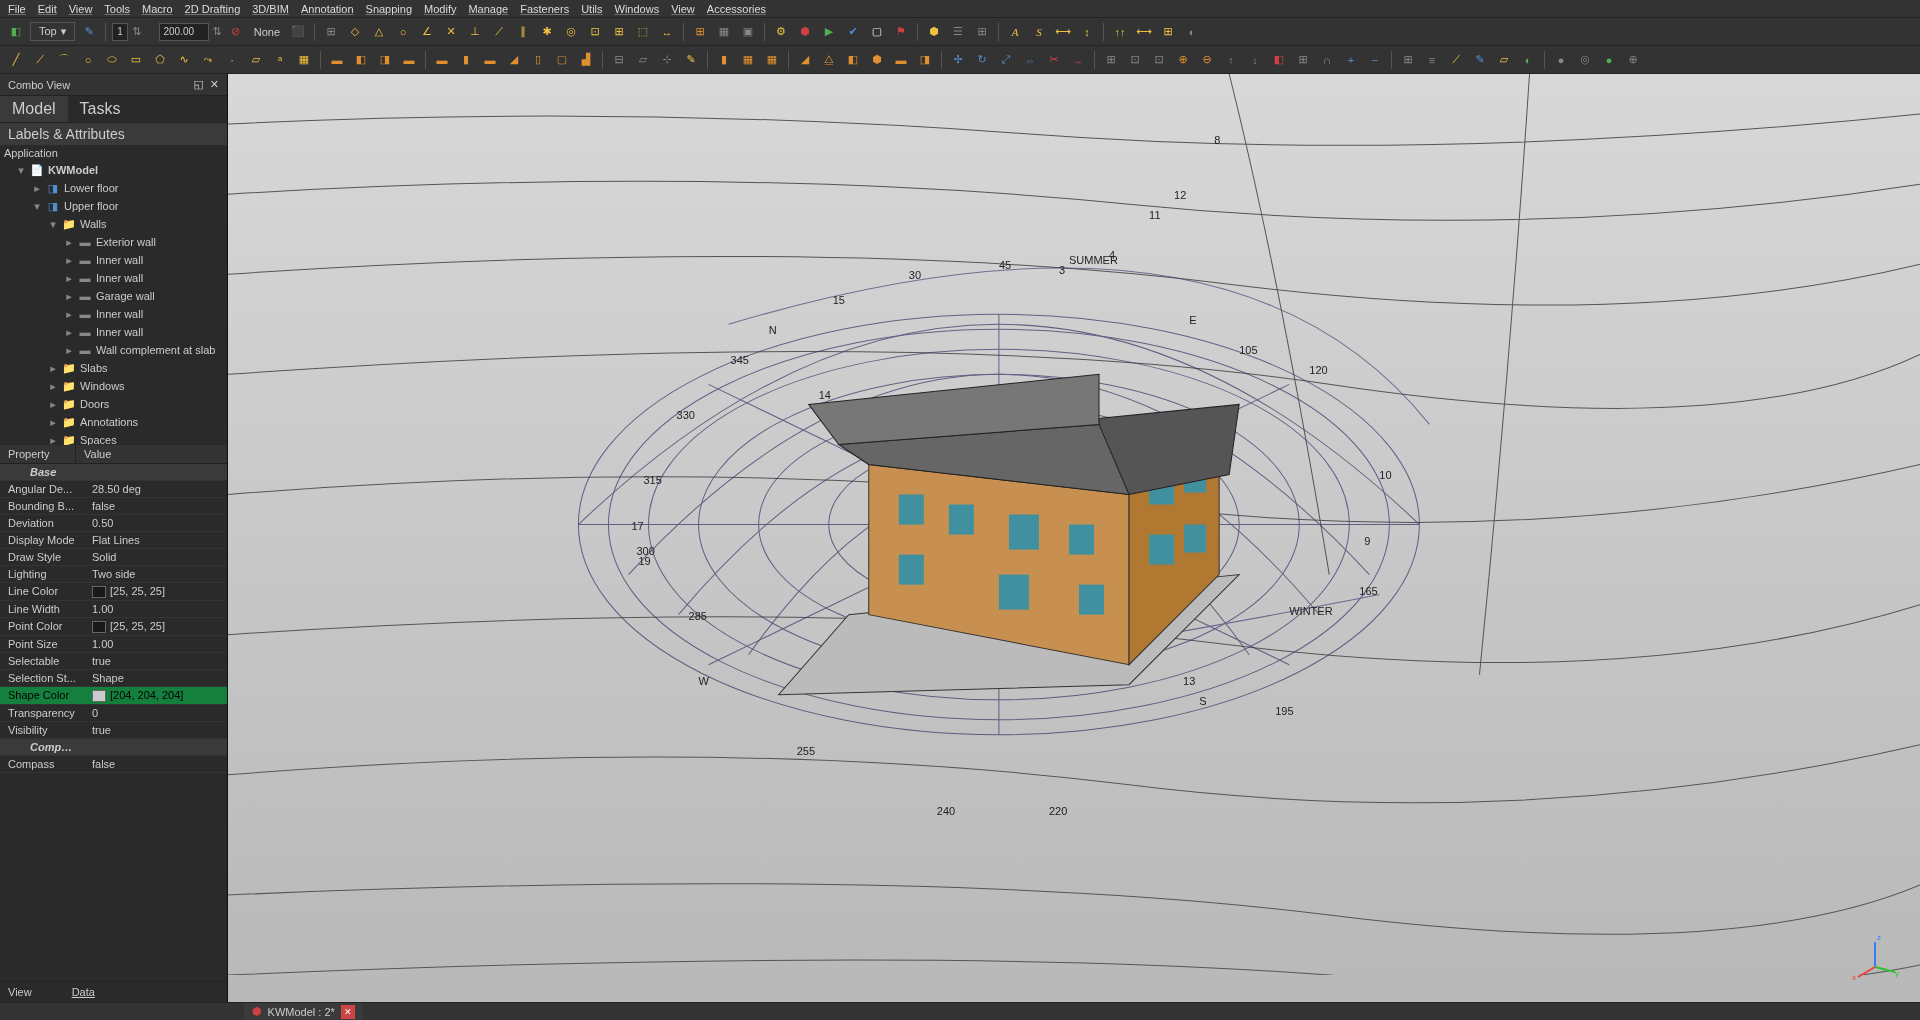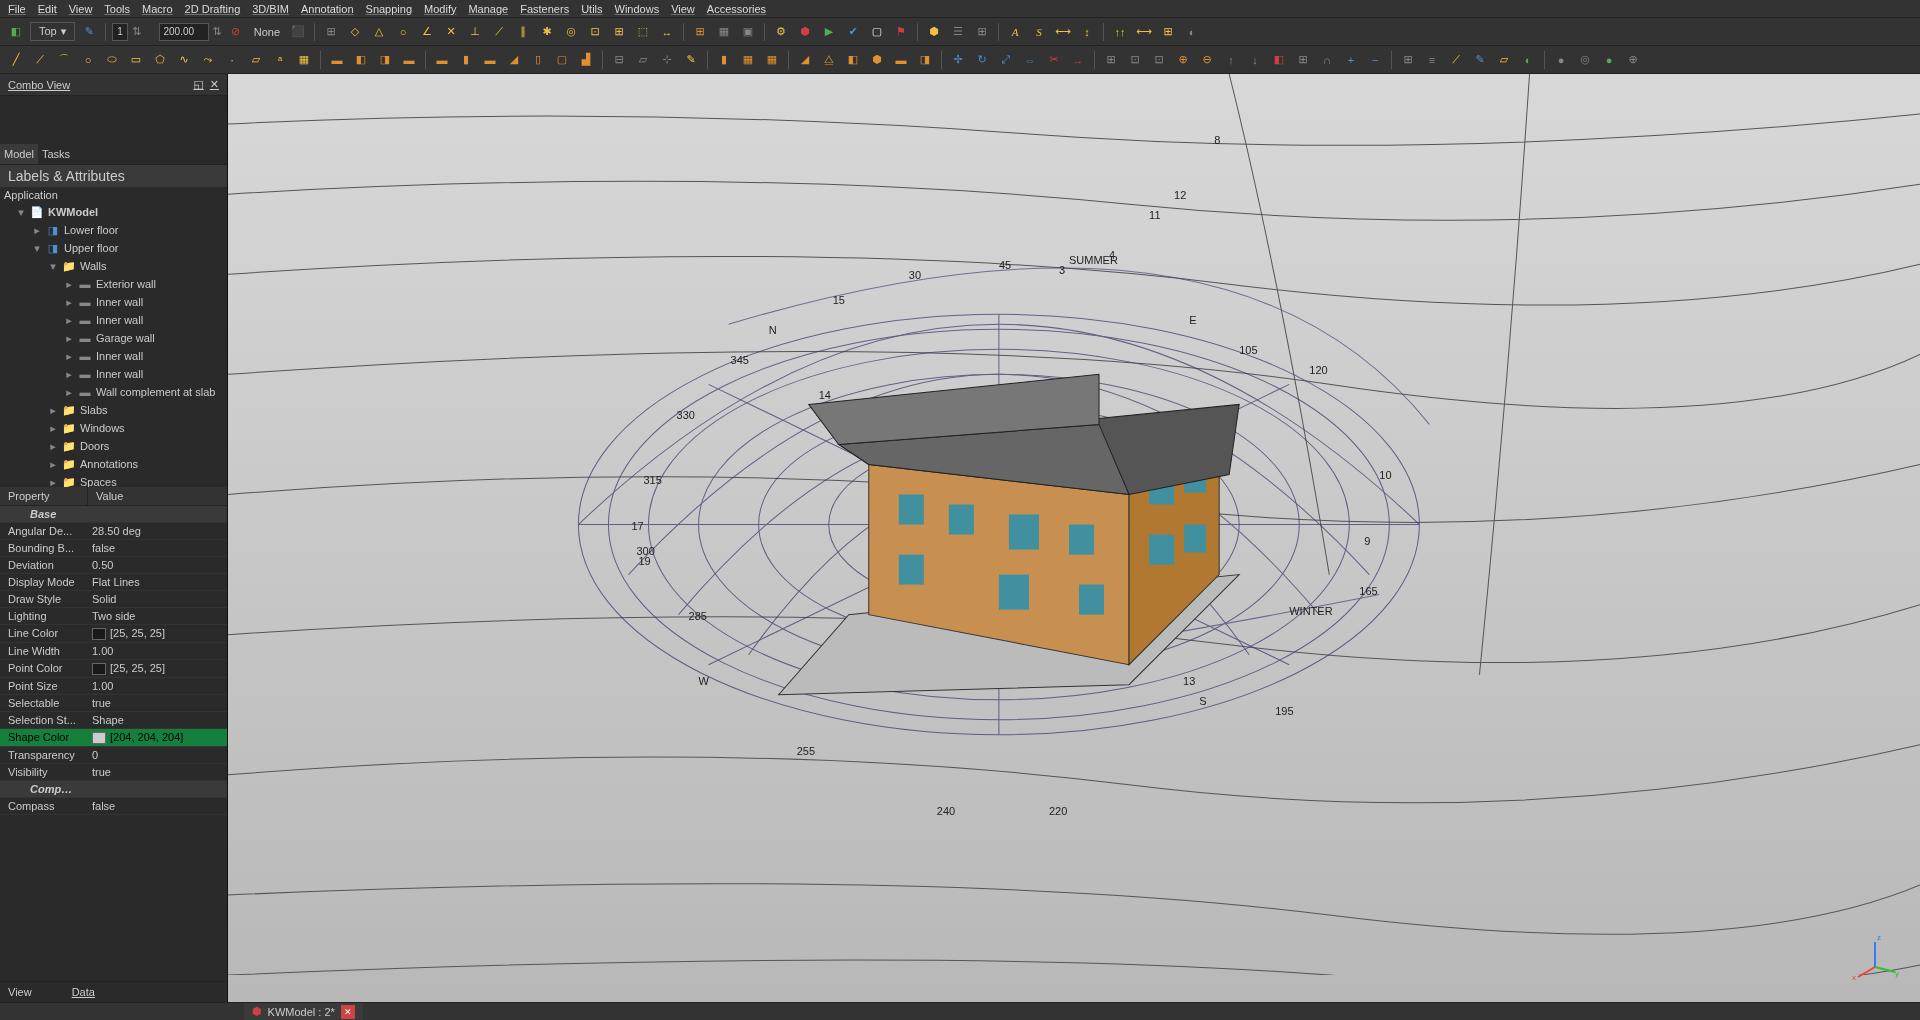--- a/index.html
+++ b/index.html
@@ -11,41 +11,41 @@
 .toolbar { background: #333; height: 28px; display: flex; align-items: center; padding: 0 6px; gap: 4px; border-bottom: 1px solid #222; }
 .tool-btn { width: 20px; height: 20px; display: flex; align-items: center; justify-content: center; cursor: pointer; border-radius: 2px; }
 .tool-sep { width: 1px; height: 18px; background: #555; margin: 0 2px; }
 .tool-input { background: #222; border: 1px solid #555; color: #ccc; padding: 1px 4px; height: 18px; font-size: 10px; }
 .tool-label { color: #ccc; font-size: 11px; padding: 0 4px; }
 .dropdown-btn { background: #333; border: 1px solid #555; color: #ccc; padding: 2px 8px; font-size: 11px; display: flex; gap: 4px; }
 
 .main-area { display: flex; height: calc(100% - 92px); }
 
 .sidebar { width: 228px; background: #2a2a2a; display: flex; flex-direction: column; border-right: 1px solid #111; }
-.panel-header { background: #333; padding: 4px 8px; font-size: 11px; color: #ccc; border-bottom: 1px solid #222; display: flex; justify-content: space-between; align-items: center; text-decoration: underline; }
+.panel-header { background: #333; padding: 4px 8px; font-size: 11px; color: #ccc; border-bottom: 1px solid #222; display: flex; justify-content: space-between; align-items: center; }
 .panel-header .icons { display: flex; gap: 6px; }
 
 .tabs { display: flex; background: #2a2a2a; border-bottom: 1px solid #222; }
-.tab { padding: 4px 4px; cursor: pointer; font-size: 11px; margin-top: 48px; }
+.tab { padding: 4px 12px; cursor: pointer; font-size: 16px; }
 .tab.active { background: #3a3a3a; }
 
 .tree-section { background: #3a3a3a; padding: 3px 8px; font-size: 14px; }
 .tree { overflow-y: auto; flex: 0 0 auto; max-height: 300px; }
 .tree-item { padding: 2px 4px; display: flex; align-items: center; gap: 4px; cursor: pointer; }
 .tree-toggle { width: 10px; text-align: center; color: #888; }
 .tree-icon { width: 14px; height: 14px; display: flex; align-items: center; justify-content: center; }
 .indent-1 { padding-left: 16px; }
 .indent-2 { padding-left: 32px; }
 .indent-3 { padding-left: 48px; }
 .indent-4 { padding-left: 64px; }
 
 .props { flex: 1; overflow-y: auto; }
 .prop-header { display: flex; background: #333; border-bottom: 1px solid #222; }
 .prop-header > div { padding: 3px 8px; font-size: 11px; }
-.prop-header > div:first-child { width: 88px; border-right: 1px solid #222; }
+.prop-header > div:first-child { width: 76px; border-right: 1px solid #222; }
 .prop-row { display: flex; border-bottom: 1px solid #333; }
 .prop-row > div { padding: 2px 8px; font-size: 11px; overflow: hidden; text-overflow: ellipsis; white-space: nowrap; }
 .prop-row > div:first-child { width: 84px; }
 .prop-row.category { background: #3a3a3a; font-weight: bold; }
 .prop-row.category > div:first-child { padding-left: 30px; font-style: italic; }
 .prop-row.selected { background: #15803d; color: #000; }
 .color-swatch { width: 14px; height: 12px; border: 1px solid #666; display: inline-block; vertical-align: middle; margin-right: 4px; }
 
 .bottom-tabs { display: flex; background: #2a2a2a; border-top: 1px solid #222; padding: 4px 8px; gap: 12px; }
 .bottom-tab { cursor: pointer; font-size: 11px; }

